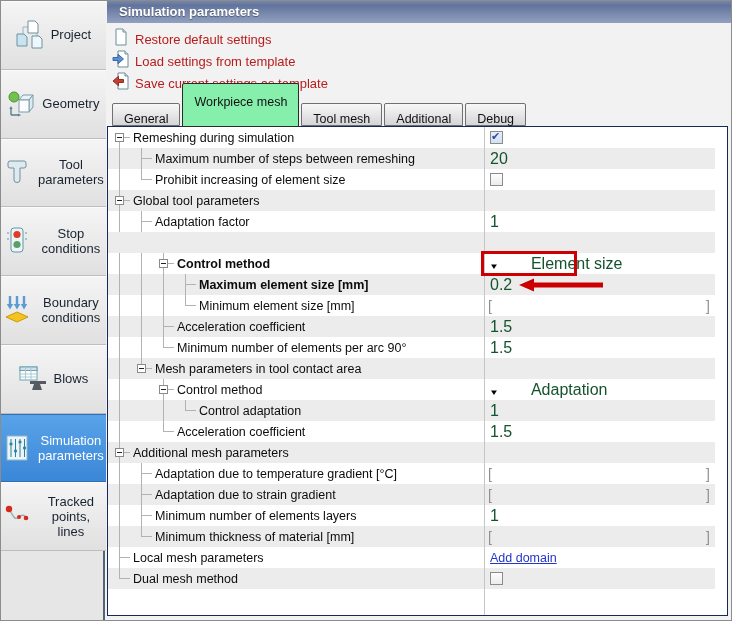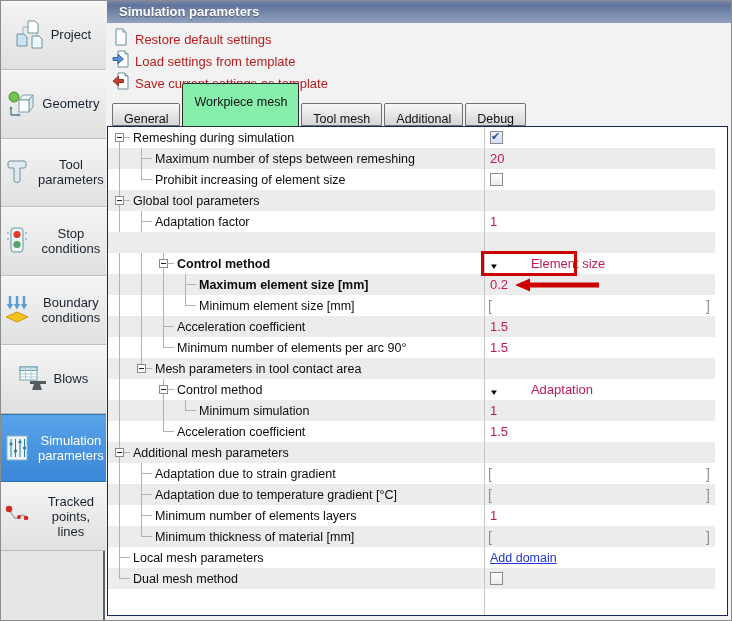--- a/index.html
+++ b/index.html
@@ -46,21 +46,21 @@
   .gv{top:0;bottom:0;}
   .vf{top:10px;bottom:0;}
   .vm{top:0;bottom:0;}
   .vl{top:0;height:11px;}
   .hd{position:absolute;left:11px;top:10px;width:11px;height:1px;background:#b2b2b2;}
   .expander{position:absolute;left:7px;top:6px;width:9px;height:9px;background:#fff;border:1px solid #8a8a8a;z-index:2;cursor:pointer;}
   .expander .h{position:absolute;left:1px;right:1px;top:3px;height:1px;background:#222;}
   .expander .v{position:absolute;top:1px;bottom:1px;left:3px;width:1px;background:#222;}
   .row-label{margin-left:3px;font-size:12.5px;color:#0c0c0c;white-space:nowrap;}
   .row-label.bold{font-weight:bold;}
-  .val-text{font-size:13px;color:#be185d;}
+  .val-text{font-size:16px;color:#14532d;}
   .dd{display:flex;align-items:center;cursor:pointer;gap:28px;}
   .dd-arrow::before{content:"▼";font-size:8px;color:#000;}
   .dd-arrow{margin-right:5px;transform:scaleX(1.25);display:inline-block;}
   .checkbox{width:13px;height:13px;border:1px solid #8b8b8b;background:linear-gradient(#fdfdfd,#ececec);position:relative;cursor:pointer;}
   .checkbox.checked{background:linear-gradient(#e7eef8,#d2e1f3);}
   .checkbox.checked::after{content:"✔";position:absolute;left:0px;top:-2px;font-size:11px;font-weight:bold;color:#2c4f9e;}
   .bracket-field{position:absolute;left:4px;right:5px;top:1px;bottom:1px;display:flex;justify-content:space-between;align-items:center;color:#8f8f8f;font-size:14px;cursor:text;}
   .bracket-field::before{content:"[";}
   .bracket-field::after{content:"]";}
   .add-link{color:#2336cb;text-decoration:underline;font-size:12.5px;cursor:pointer;}
@@ -436,21 +436,21 @@
                 <span class="gv"></span>
               </span>
               <span class="slot"></span>
               <span class="slot">
                 <span class="gv"></span>
               </span>
               <span class="slot">
                 <span class="vl"></span>
                 <span class="hd"></span>
               </span>
-              <span class="row-label">Minimum simulation</span>
+              <span class="row-label">Control adaptation</span>
             </div>
             <div class="value-cell">
               <span class="val-text">1</span>
             </div>
           </div>
           <div class="prow">
             <div class="name-cell">
               <span class="slot">
                 <span class="gv"></span>
               </span>
@@ -480,36 +480,36 @@
           </div>
           <div class="prow">
             <div class="name-cell">
               <span class="slot">
                 <span class="gv"></span>
               </span>
               <span class="slot">
                 <span class="vm"></span>
                 <span class="hd"></span>
               </span>
+              <span class="row-label">Adaptation due to temperature gradient [°C]</span>
+            </div>
+            <div class="value-cell">
+              <span class="bracket-field"></span>
+            </div>
+          </div>
+          <div class="prow">
+            <div class="name-cell">
+              <span class="slot">
+                <span class="gv"></span>
+              </span>
+              <span class="slot">
+                <span class="vm"></span>
+                <span class="hd"></span>
+              </span>
               <span class="row-label">Adaptation due to strain gradient</span>
-            </div>
-            <div class="value-cell">
-              <span class="bracket-field"></span>
-            </div>
-          </div>
-          <div class="prow">
-            <div class="name-cell">
-              <span class="slot">
-                <span class="gv"></span>
-              </span>
-              <span class="slot">
-                <span class="vm"></span>
-                <span class="hd"></span>
-              </span>
-              <span class="row-label">Adaptation due to temperature gradient [°C]</span>
             </div>
             <div class="value-cell">
               <span class="bracket-field"></span>
             </div>
           </div>
           <div class="prow">
             <div class="name-cell">
               <span class="slot">
                 <span class="gv"></span>
               </span>

